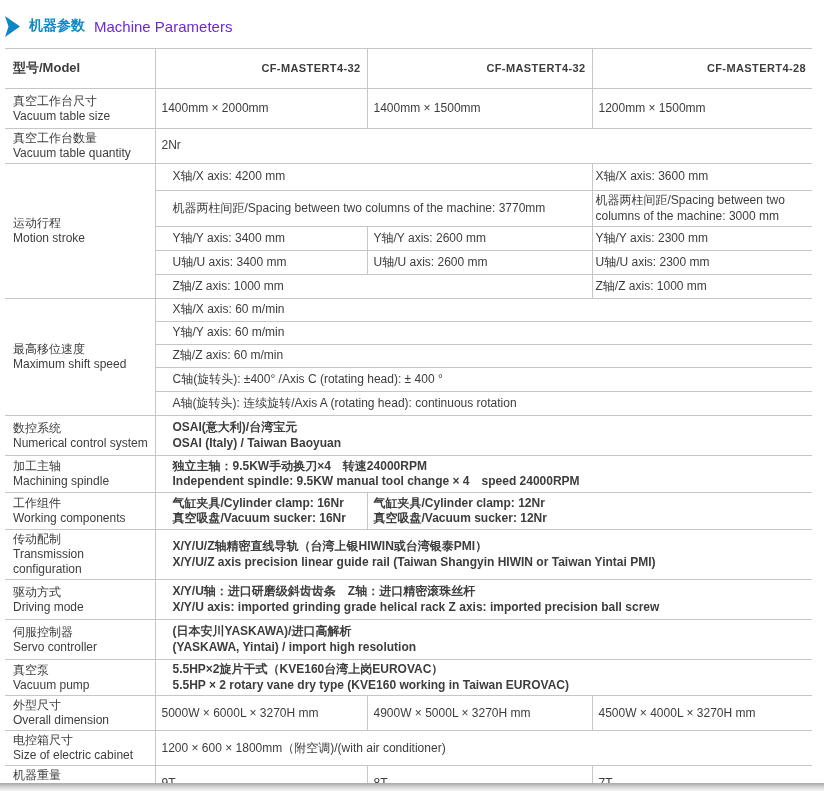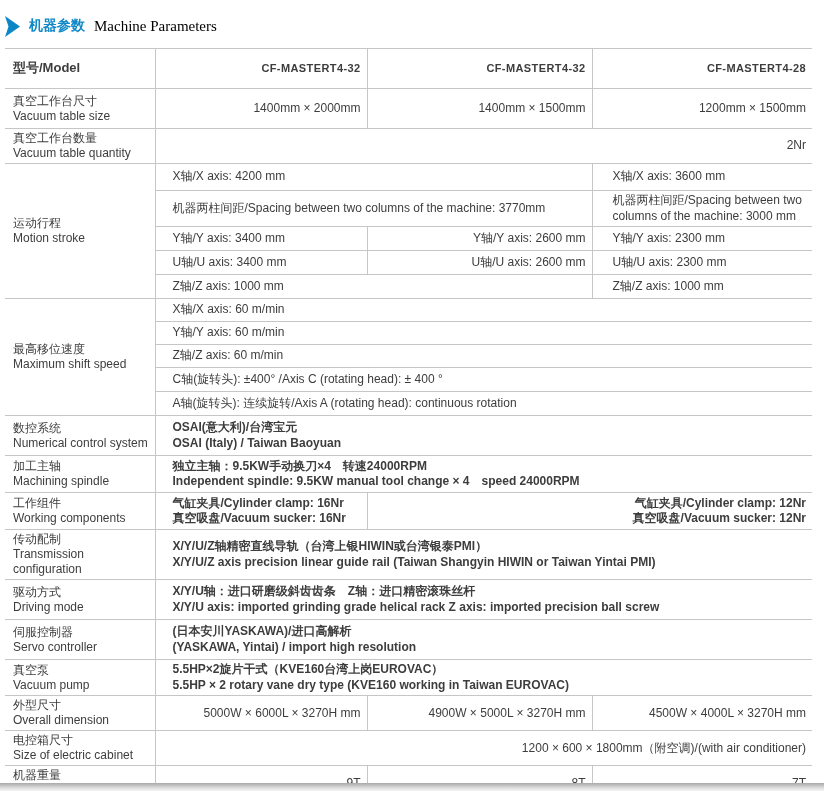--- a/index.html
+++ b/index.html
@@ -3,37 +3,37 @@
 <meta charset="utf-8">
 <style>
   html,body { margin:0; padding:0; }
   body {
     width:824px; height:791px; background:#ffffff; position:relative;
     font-family:"Liberation Sans","DejaVu Sans",sans-serif;
     color:#3d3d3d; overflow:hidden;
   }
   .title-bar { display:flex; align-items:center; gap:9px; padding:11px 0 7px 5px; height:30px; }
   .title-zh { font-size:14px; font-weight:bold; color:#1289c7; }
-  .title-en { font-size:15px; color:#000000;font-family:Liberation Serif, serif; }
+  .title-en { font-size:15px; color:#6d28d9; }
 
   table.params {
     border-collapse:collapse; margin-left:5px; width:807px; table-layout:fixed;
   }
   col.c-lbl { width:150px; } col.c-1 { width:212px; } col.c-2 { width:225px; } col.c-3 { width:220px; }
 
   td { border:1px solid #c6c6c6; font-size:12px; padding:2px 6px; vertical-align:middle; line-height:1.3; }
   td:last-child { border-right:none; }
   td.lbl { border-left:none; text-align:left; padding-left:8px; }
   td.lbl div { line-height:1.25; }
 
   td.hdr { font-weight:bold; font-size:13px; }
   td.model { font-weight:bold; font-size:11px; text-align:right; letter-spacing:0.4px;padding-left:16px; }
-  td.c { text-align:right; }
+  td.c { text-align:left; }
   td.l { text-align:left; padding-left:17px; }
-  td.l3 { text-align:left; padding-left:20px; }
+  td.l3 { text-align:left; padding-left:3px; }
   td .ln { display:block;font-weight:bold; }
 
   .page-shadow {
     position:absolute; left:0; bottom:0; width:824px; height:8px;
     background:linear-gradient(to bottom, #a8a8a8 0%, #d9d9d9 55%, #f5f5f5 100%);
   }
 </style>
 </head>
 <body>
 

